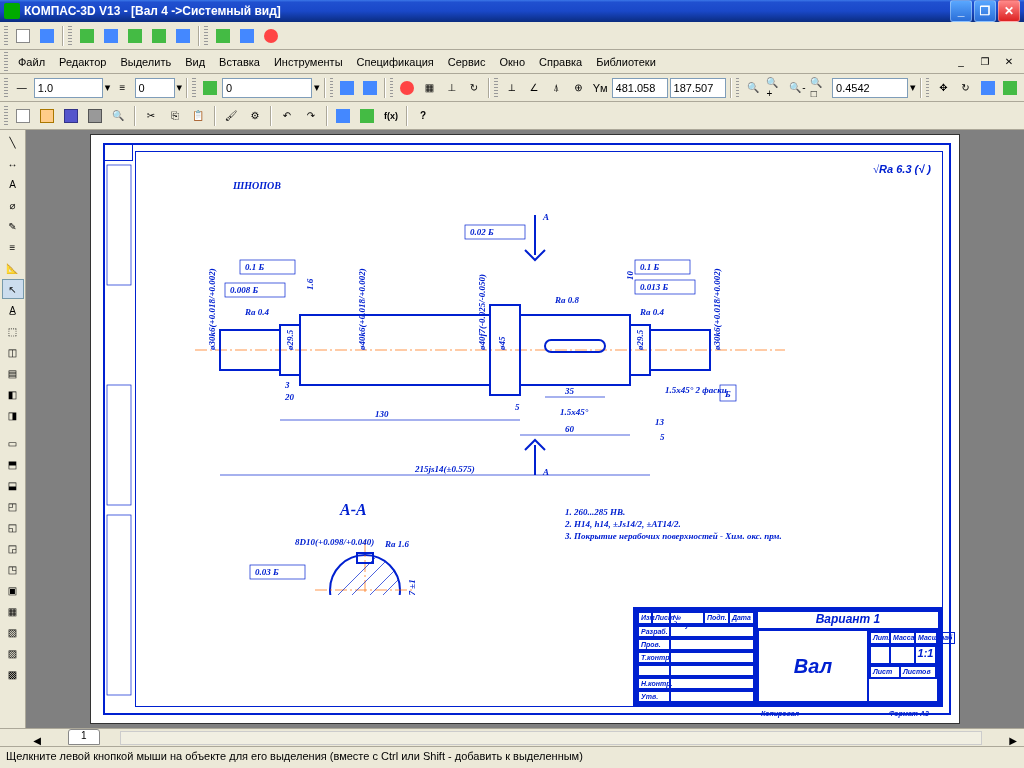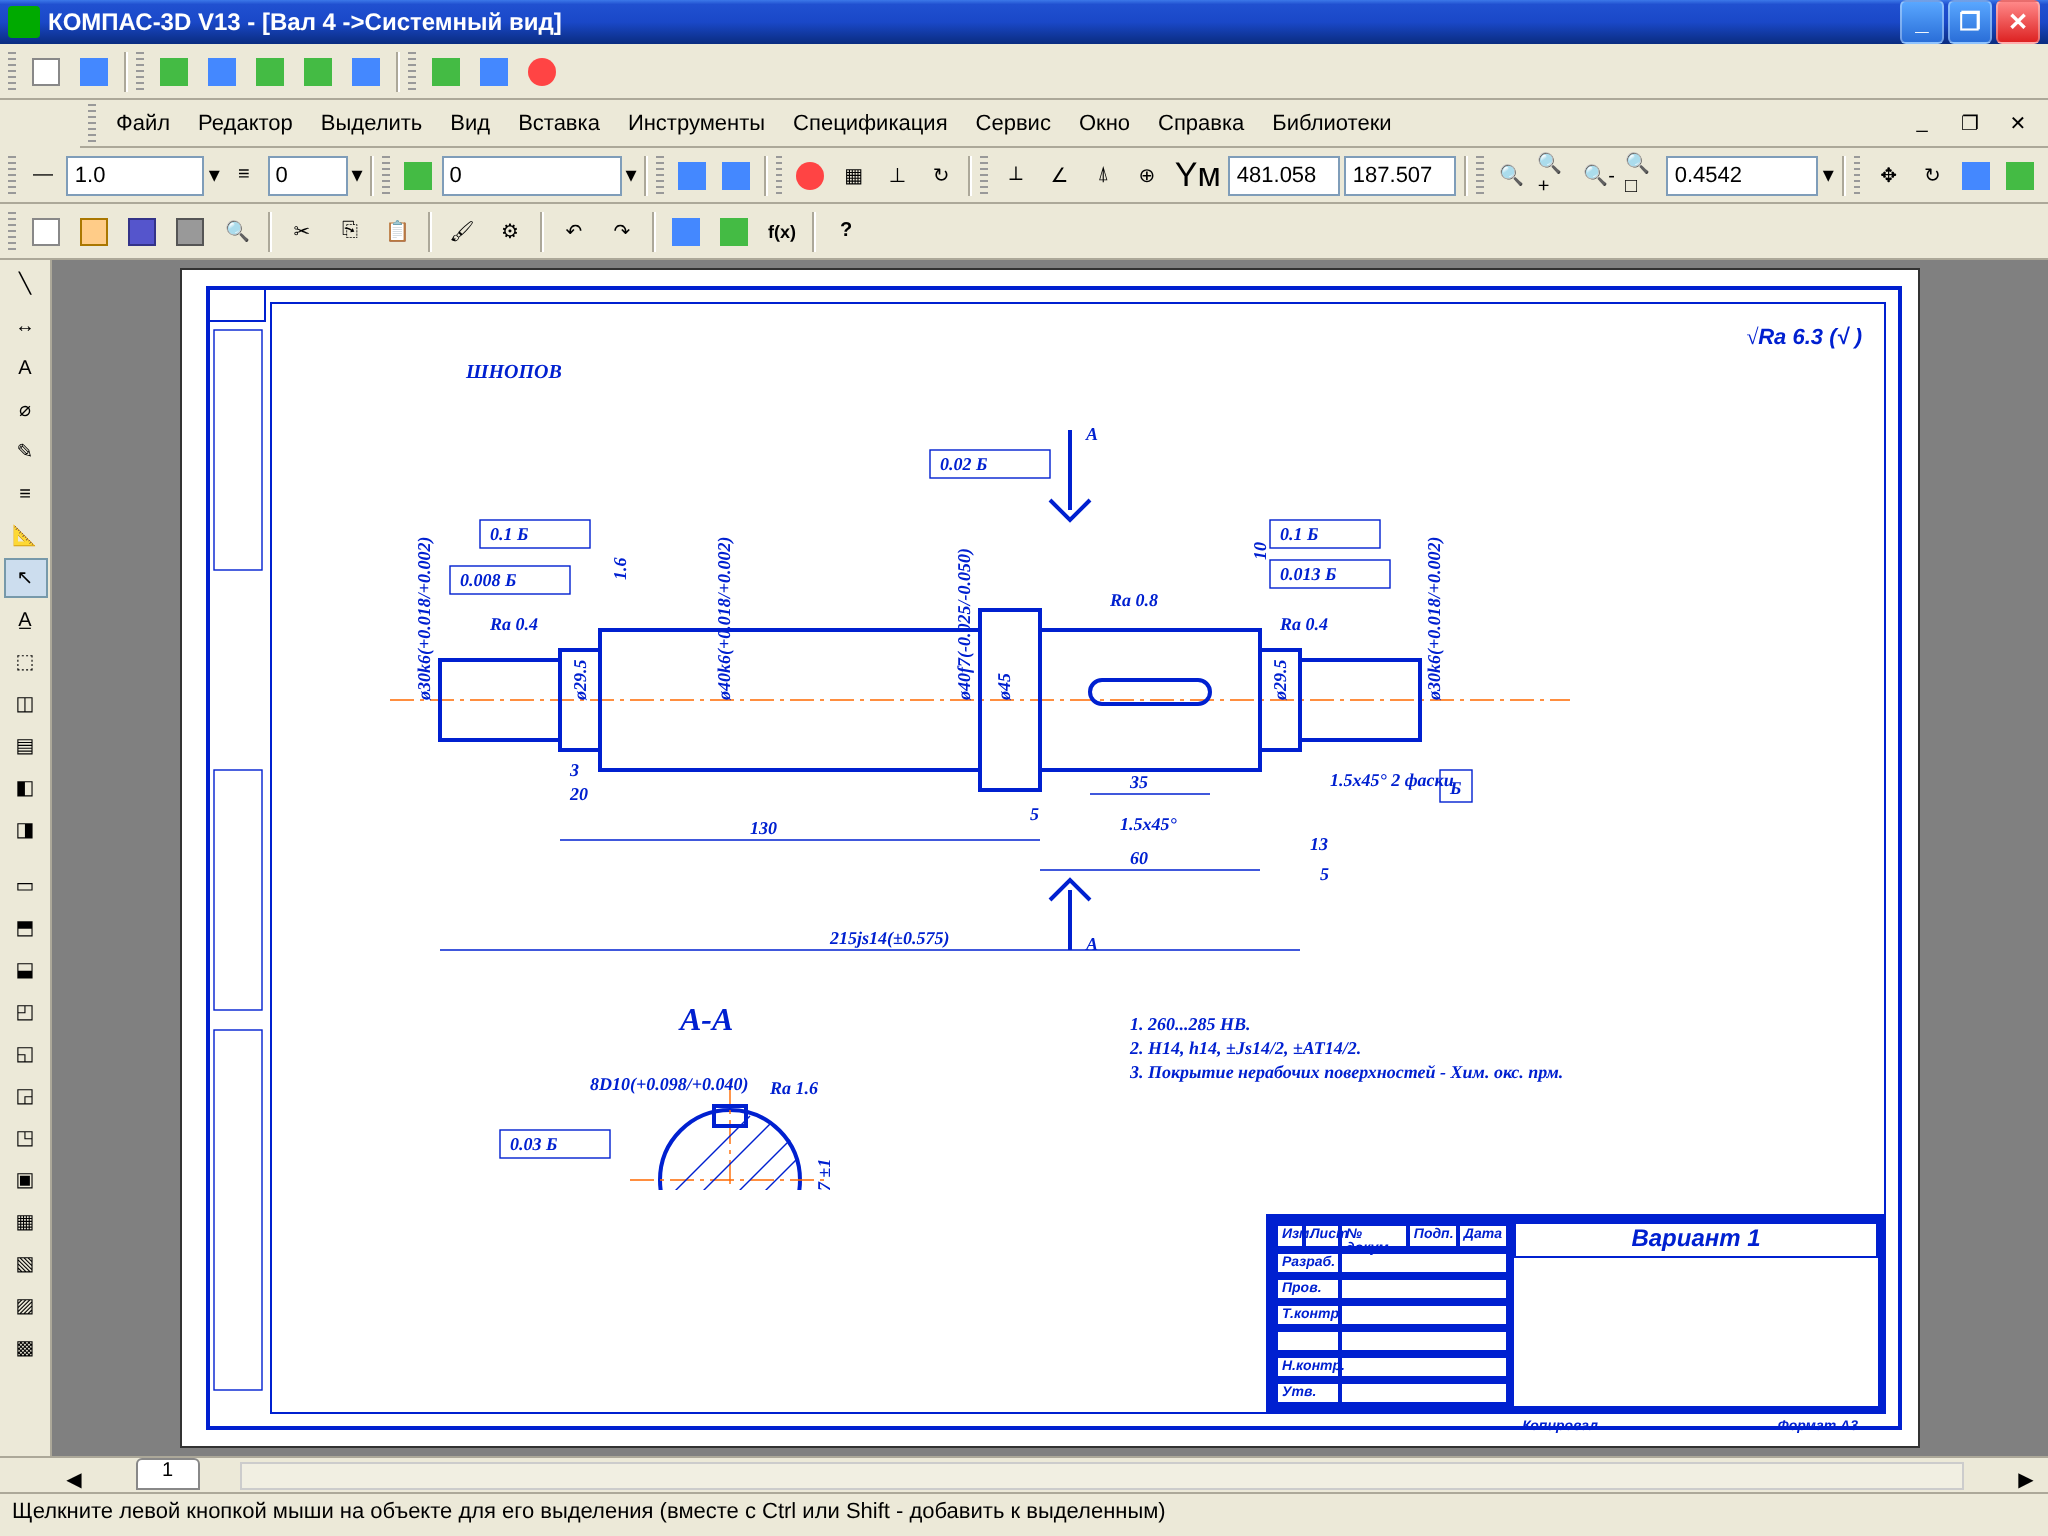--- a/index.html
+++ b/index.html
@@ -7,29 +7,29 @@
 
 .titlebar { height: 22px; background: linear-gradient(to bottom, #3c78e8 0%, #2050d0 10%, #1a48c8 50%, #0a2c80 100%); display: flex; align-items: center; padding: 0 4px; color: white; }
 .titlebar .icon { width: 16px; height: 16px; background: #0a0; margin-right: 4px; border-radius: 2px; }
 .titlebar .title { flex: 1; font-weight: bold; font-size: 12px; }
 .titlebar .winbtns { display: flex; gap: 2px; }
 .titlebar .winbtn { width: 22px; height: 22px; border-radius: 3px; display: flex; align-items: center; justify-content: center; font-weight: bold; font-size: 12px; }
 .winbtn.min, .winbtn.max { background: linear-gradient(#59a7ff, #2a6ed8); border: 1px solid #fff5; }
 .winbtn.close { background: linear-gradient(#f88, #d22); border: 1px solid #fff5; }
 
 .toolbar { background: #ece9d8; border-bottom: 1px solid #aca899; display: flex; align-items: center; padding: 2px 4px; height: 28px; gap: 2px; }
-.toolbar.menu { height: 24px; margin-left: 40px; }
+.toolbar.menu { height: 24px; }
 .tbtn { width: 22px; height: 22px; border: 1px solid transparent; display: flex; align-items: center; justify-content: center; font-size: 10px; }
 .tsep { width: 2px; height: 20px; border-left: 1px solid #aca899; border-right: 1px solid #fff; margin: 0 2px; }
 .tgrip { width: 4px; height: 20px; background: repeating-linear-gradient(to bottom, #999 0 1px, transparent 1px 3px); margin-right: 2px; }
 
 .menu span { padding: 3px 6px; cursor: default; }
 
 .tinp { height: 20px; border: 1px solid #7f9db9; background: white; padding: 0 3px; font-size: 11px; }
-.tlabel { font-size: 17px; padding: 0 2px; }
+.tlabel { font-size: 11px; padding: 0 2px; }
 
 .main { display: flex; height: 598px; }
 .lefttools { width: 26px; background: #ece9d8; border-right: 1px solid #aca899; display: flex; flex-direction: column; padding-top: 2px; gap: 1px; }
 .lefttools .tbtn { width: 22px; height: 20px; margin: 0 auto; }
 .canvas-wrap { flex: 1; background: #808080; padding: 4px; overflow: hidden; position: relative; }
 .paper { background: white; width: 870px; height: 590px; margin: 0 auto; border: 1px solid #333; position: relative; font-weight: bold; }
 
 .frame-outer { position: absolute; left: 12px; top: 8px; right: 8px; bottom: 8px; border: 2px solid #0020d0; }
 .frame-inner { position: absolute; left: 30px; top: 6px; right: 6px; bottom: 6px; border: 1px solid #0020d0; }
 .bind-tab { position: absolute; left: -2px; top: -2px; width: 30px; height: 18px; border: 1px solid #0020d0; }
@@ -398,20 +398,39 @@
                   <div class="tb-sm" style="width:32px">Н.контр.</div>
                   <div style="flex:1"></div>
                 </div>
               <div class="tb-row">
                   <div class="tb-sm" style="width:32px">Утв.</div>
                   <div style="flex:1"></div>
                 </div>
             </div>
             <div style="flex:1;display:flex;flex-direction:column">
               <div style="height:18px;text-align:center;font-size:12px">Вариант 1</div>
+              <div style="flex:1;display:flex">
+                <div class="tb-big" style="flex:1">Вал</div>
+                <div style="width:70px;display:flex;flex-direction:column">
+                  <div class="tb-row">
+                      <div class="tb-sm" style="width:20px">Лит.</div>
+                      <div class="tb-sm" style="width:25px">Масса</div>
+                      <div class="tb-sm" style="flex:1">Масштаб</div>
+                    </div>
+                  <div class="tb-row" style="height:20px">
+                      <div style="width:20px"></div>
+                      <div style="width:25px"></div>
+                      <div style="flex:1;text-align:center;font-size:11px">1:1</div>
+                    </div>
+                  <div class="tb-row">
+                      <div class="tb-sm" style="width:30px">Лист</div>
+                      <div class="tb-sm" style="flex:1">Листов</div>
+                    </div>
+                </div>
+              </div>
             </div>
           </div>
         </div>
         <div style="position:absolute;right:150px;bottom:-4px;font-size:7px;color:#0020d0;font-style:italic">Копировал</div>
         <div style="position:absolute;right:20px;bottom:-4px;font-size:7px;color:#0020d0;font-style:italic">Формат   A3</div>
       </div>
     </div>
   </div>
 </div>
 

